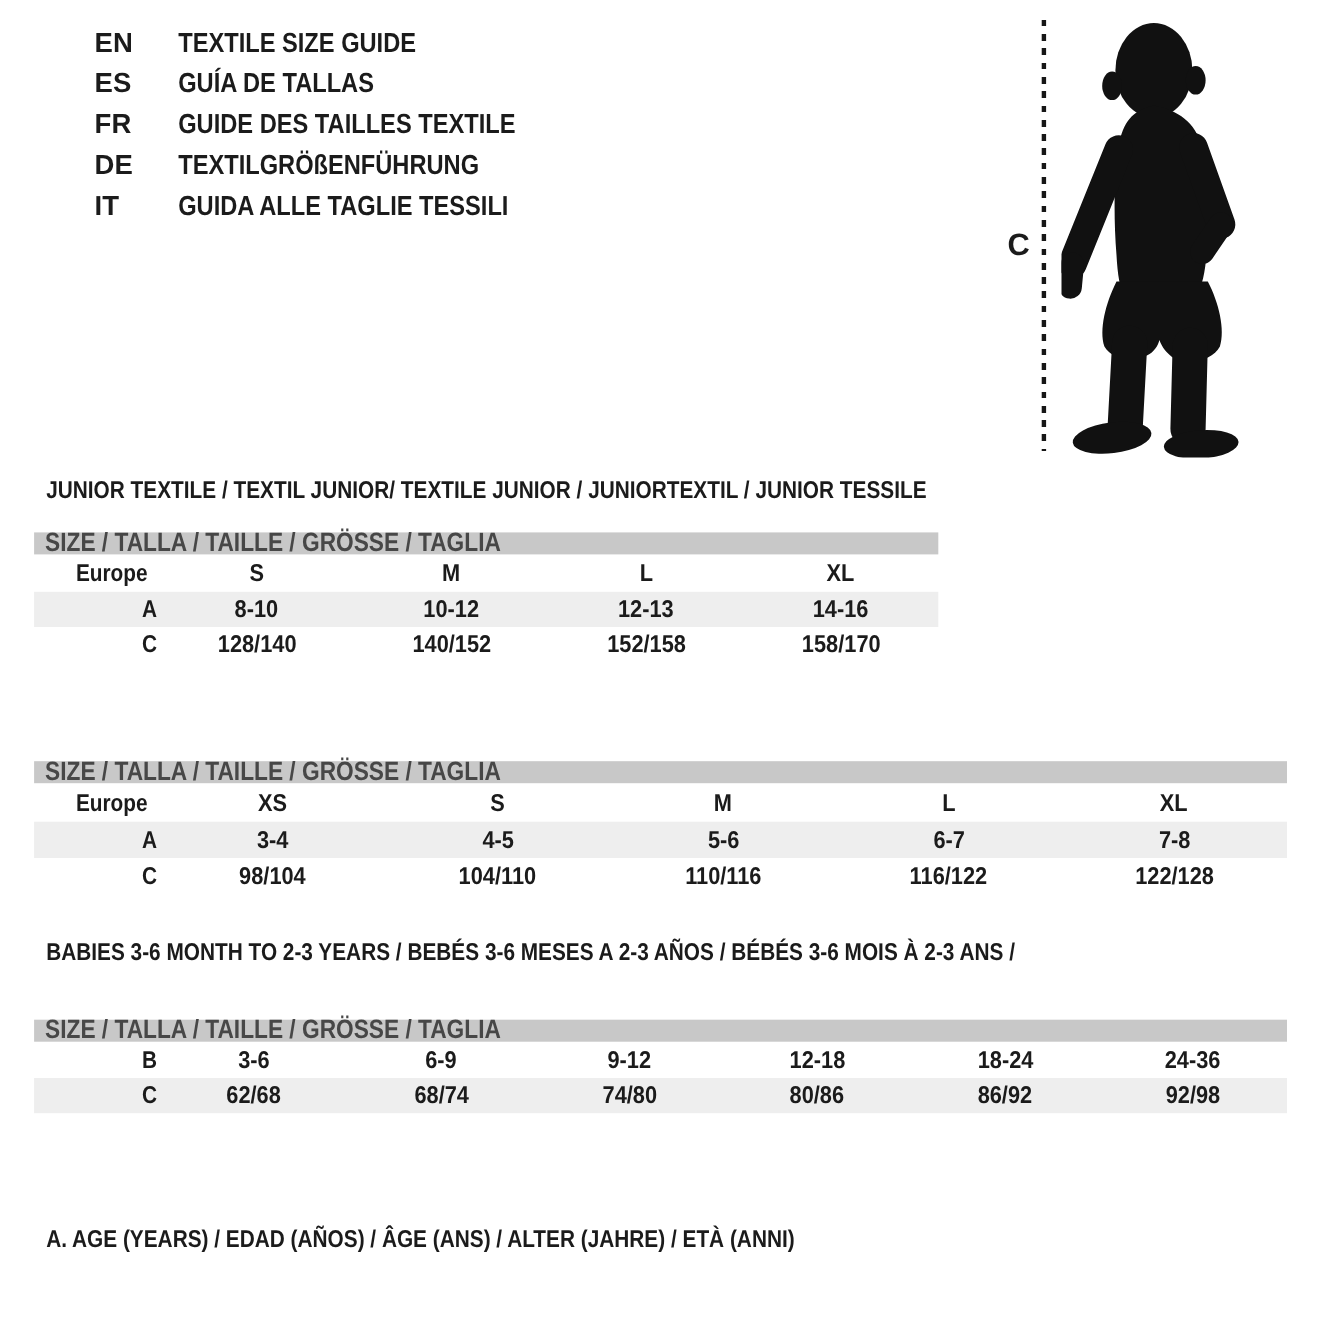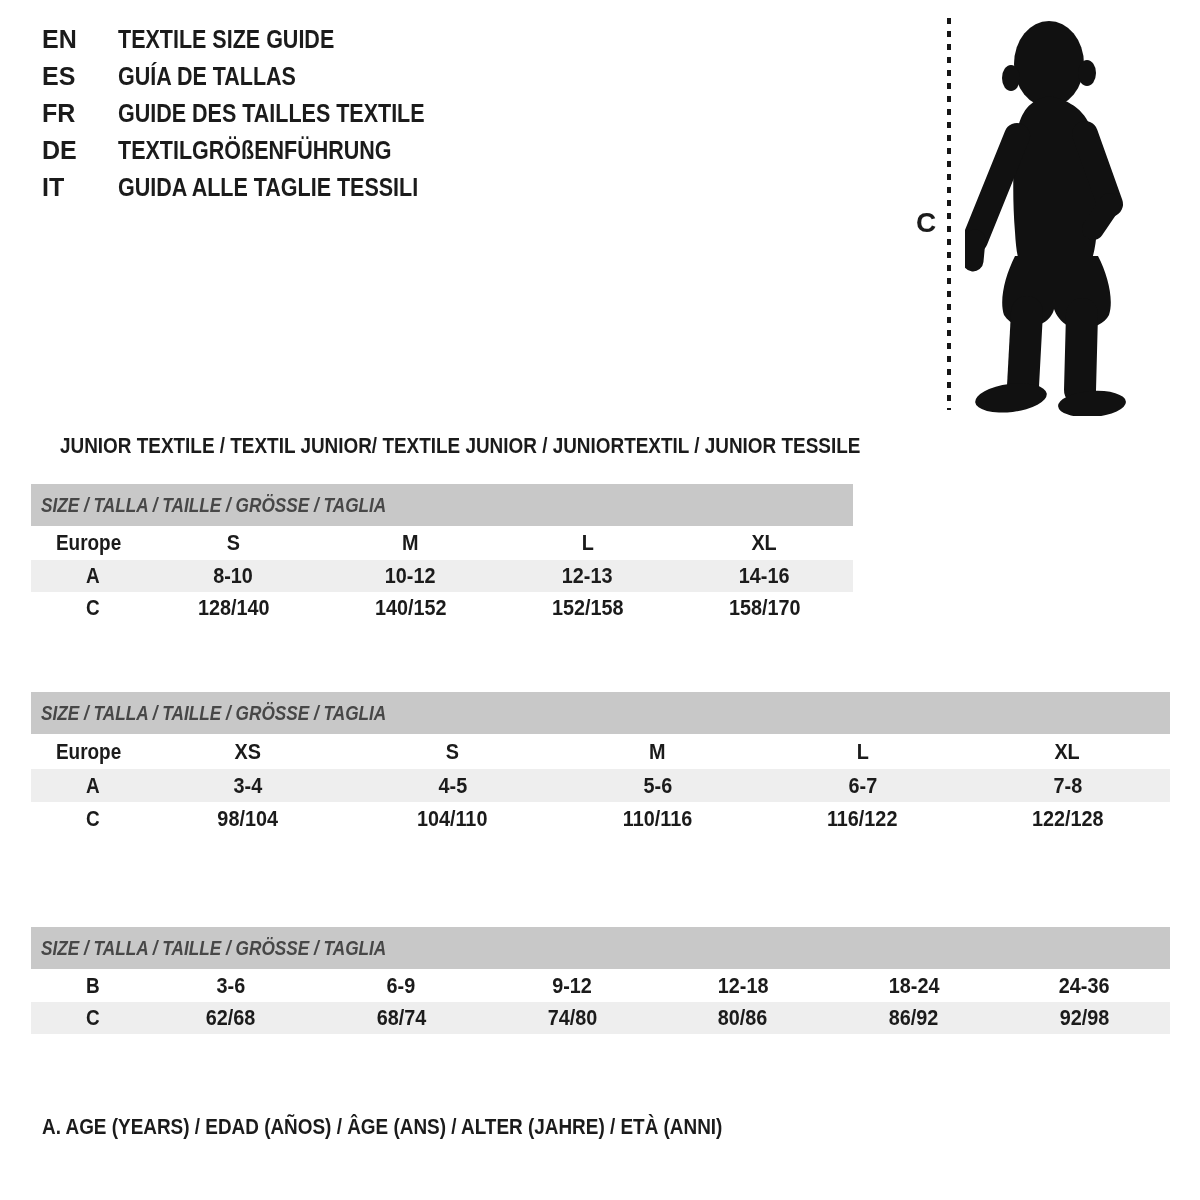--- a/index.html
+++ b/index.html
@@ -8,33 +8,33 @@
     font-family:"Liberation Sans", sans-serif; font-weight:700; color:#1b1b1b;
     overflow:hidden;
   }
   
   .cnd{display:inline-block; transform:scaleX(.86); transform-origin:0 50%; white-space:nowrap;}
   .cndc{display:inline-block; transform:scaleX(.9); transform-origin:50% 50%; white-space:nowrap;}
 
   
   .langs{position:absolute; left:42px; top:21px;}
   .lang-row{display:flex; height:37px; align-items:center; font-size:25px;}
-  .lang-row .code{width:76px;}
+  .lang-row .code{width:76px;margin-left:44px;}
 
   
-  .heading{position:absolute; left:60px; font-size:22px; line-height:27px;text-align:center;}
+  .heading{position:absolute; left:42px; font-size:22px; line-height:27px;text-align:center;}
   .heading .sub{font-size:14px; vertical-align:-4px;}
 
   
   .tbl{position:absolute; left:31px;}
-  .bar{height:42px; background:#c8c8c8; display:flex; align-items:center;
-       padding-left:10px; color:#474747; font-size:20px; box-sizing:border-box;font-style:italic;}
+  .bar{height:20px; background:#c8c8c8; display:flex; align-items:center;
+       padding-left:10px; color:#474747; font-size:24px; box-sizing:border-box;}
   .row{display:flex; align-items:center; font-size:22px;}
   .row.shaded{background:#eeeeee;}
-  .row .lbl{width:114px; padding-left:11px; box-sizing:border-box; text-align:center;}
+  .row .lbl{width:114px; padding-left:11px; box-sizing:border-box; text-align:right;}
   .row .cell{flex:1; text-align:center;}
   .h32{height:32px;} .h33{height:33px;} .h34{height:34px;} .h35{height:35px;}
 
   
   .measure-line{
     position:absolute; left:947px; top:18px; width:4px; height:392px;
     background:repeating-linear-gradient(to bottom,#161616 0 6px,transparent 6px 13px);
   }
   .measure-label{position:absolute; left:916px; top:207px; font-size:28px;}
   .silhouette{position:absolute; left:965px; top:16px;}
@@ -145,20 +145,21 @@
       <span class="lbl"><span class="cnd">C</span></span>
       <span class="cell"><span class="cndc">98/104</span></span>
       <span class="cell"><span class="cndc">104/110</span></span>
       <span class="cell"><span class="cndc">110/116</span></span>
       <span class="cell"><span class="cndc">116/122</span></span>
       <span class="cell"><span class="cndc">122/128</span></span>
     </div>
   </div>
 
   <div class="heading" style="top:848px; line-height:36px">
+    <div><span class="cnd">BABIES 3-6 MONTH TO 2-3 YEARS / BEBÉS 3-6 MESES A 2-3 AÑOS / BÉBÉS 3-6 MOIS À 2-3 ANS /</span></div>
   </div>
   <div class="tbl" style="top:927px; width:1139px">
     <div class="bar">
       <span class="cnd">SIZE / TALLA / TAILLE / GRÖSSE / TAGLIA</span>
     </div>
     <div class="row h33">
       <span class="lbl"><span class="cnd">B</span></span>
       <span class="cell"><span class="cndc">3-6</span></span>
       <span class="cell"><span class="cndc">6-9</span></span>
       <span class="cell"><span class="cndc">9-12</span></span>

